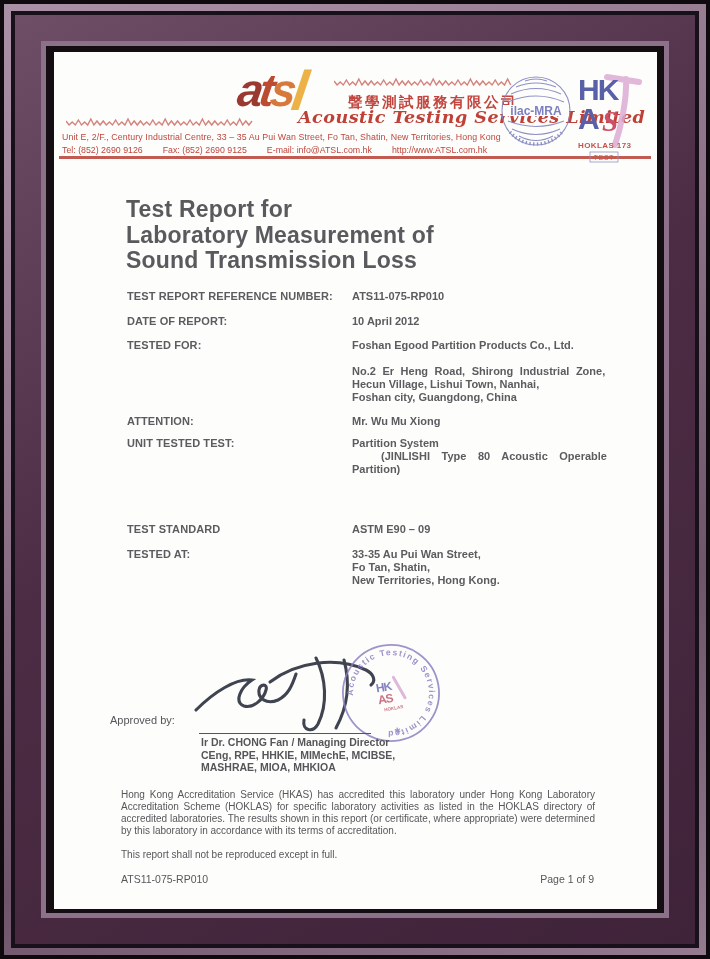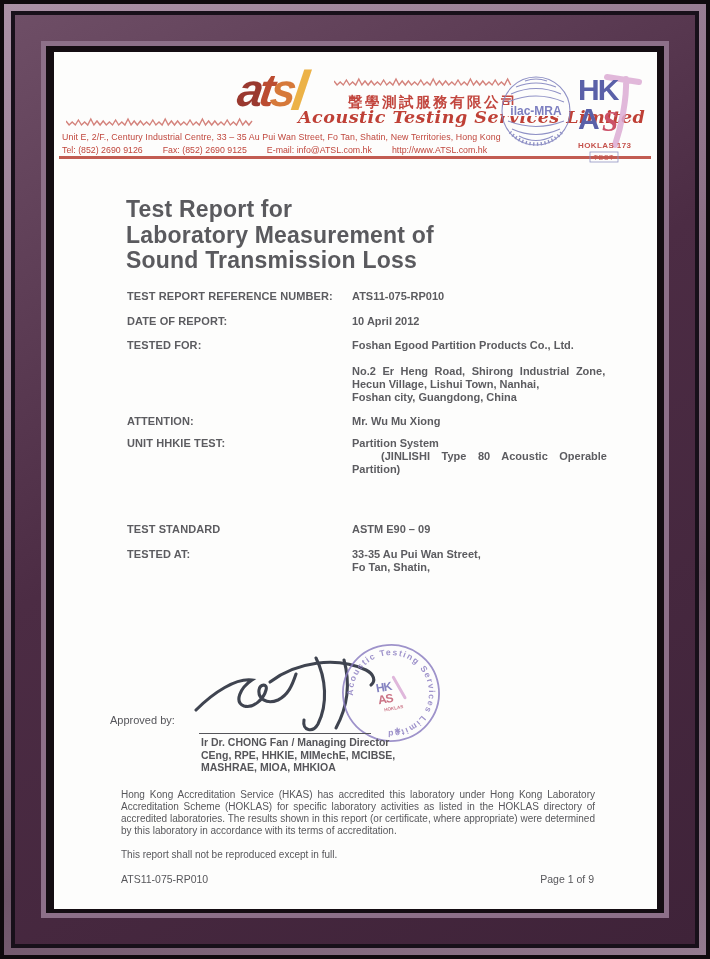--- a/index.html
+++ b/index.html
@@ -155,38 +155,39 @@
         <div>Foshan city, Guangdong, China</div>
       </div>
     </div>
     <div class="row" style="top:363px">
       <div class="lbl">ATTENTION:</div>
       <div class="val">
           <div>Mr. Wu Mu Xiong</div>
         </div>
     </div>
     <div class="row" style="top:385px">
-      <div class="lbl">UNIT HHKIE TEST:</div>
+      <div class="lbl">UNIT TESTED TEST:</div>
       <div class="val">
         <div>Partition System</div>
         <div class="w3">(JINLISHI Type 80 Acoustic Operable</div>
         <div>Partition)</div>
       </div>
     </div>
     <div class="row" style="top:471px">
       <div class="lbl">TEST STANDARD</div>
       <div class="val">
           <div>ASTM E90 – 09</div>
         </div>
     </div>
     <div class="row" style="top:496px">
       <div class="lbl">TESTED AT:</div>
       <div class="val">
         <div>33-35 Au Pui Wan Street,</div>
         <div>Fo Tan, Shatin,</div>
+        <div>New Territories, Hong Kong.</div>
       </div>
     </div>
 
     <svg class="abs sig-svg" width="210" height="100" viewBox="0 0 210 100">
       <g stroke="#3f4450" stroke-width="3.1" fill="none" stroke-linecap="round">
         <path d="M10,62 C28,44 50,30 66,32 C54,40 48,54 58,58 C68,61 78,50 80,42 C82,35 74,36 73,42 C72,50 80,57 92,52 C102,47 106,38 110,26"></path>
         <path d="M84,34 C110,14 150,8 180,22 C188,26 190,33 185,37"></path>
         <path d="M130,10 C140,30 142,56 132,76 C127,85 116,83 118,72"></path>
         <path d="M158,12 C164,34 162,58 150,80"></path>
       </g>

